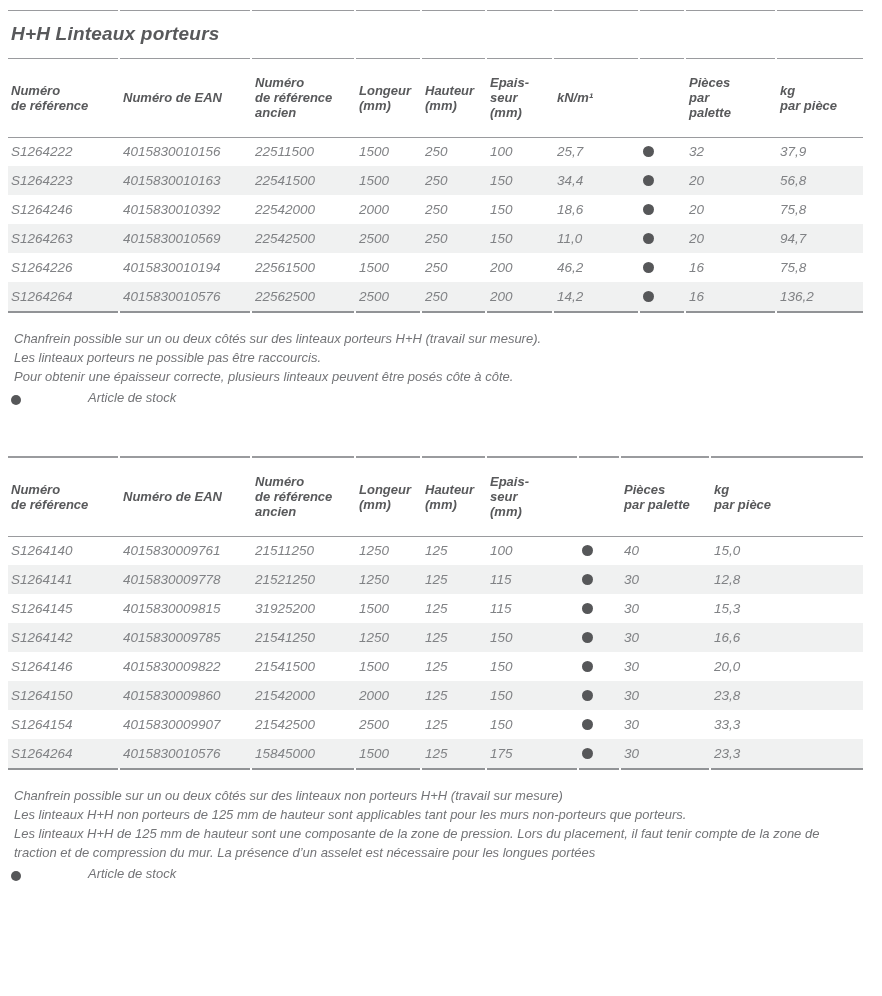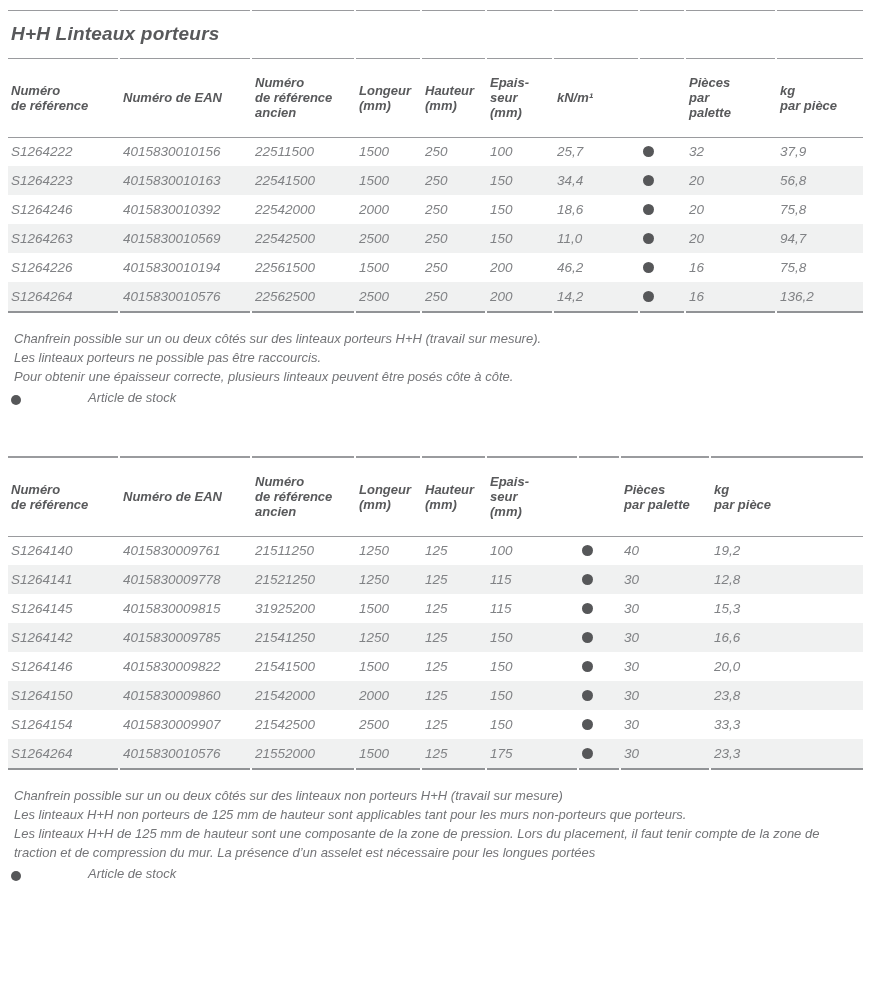--- a/index.html
+++ b/index.html
@@ -261,21 +261,21 @@
       <tbody>
           <tr>
             <td>S1264140</td>
             <td>4015830009761</td>
             <td>21511250</td>
             <td>1250</td>
             <td>125</td>
             <td>100</td>
             <td><span class="dot"></span></td>
             <td>40</td>
-            <td>19,2</td>
+            <td>15,0</td>
           </tr>
           <tr>
             <td>S1264141</td>
             <td>4015830009778</td>
             <td>21521250</td>
             <td>1250</td>
             <td>125</td>
             <td>115</td>
             <td><span class="dot"></span></td>
             <td>30</td>
@@ -332,21 +332,21 @@
             <td>2500</td>
             <td>125</td>
             <td>150</td>
             <td><span class="dot"></span></td>
             <td>30</td>
             <td>33,3</td>
           </tr>
           <tr>
             <td>S1264264</td>
             <td>4015830010576</td>
-            <td>21552000</td>
+            <td>15845000</td>
             <td>1500</td>
             <td>125</td>
             <td>175</td>
             <td><span class="dot"></span></td>
             <td>30</td>
             <td>23,3</td>
           </tr>
         </tbody>
     </table>
     <div class="rule rule-bottom">

